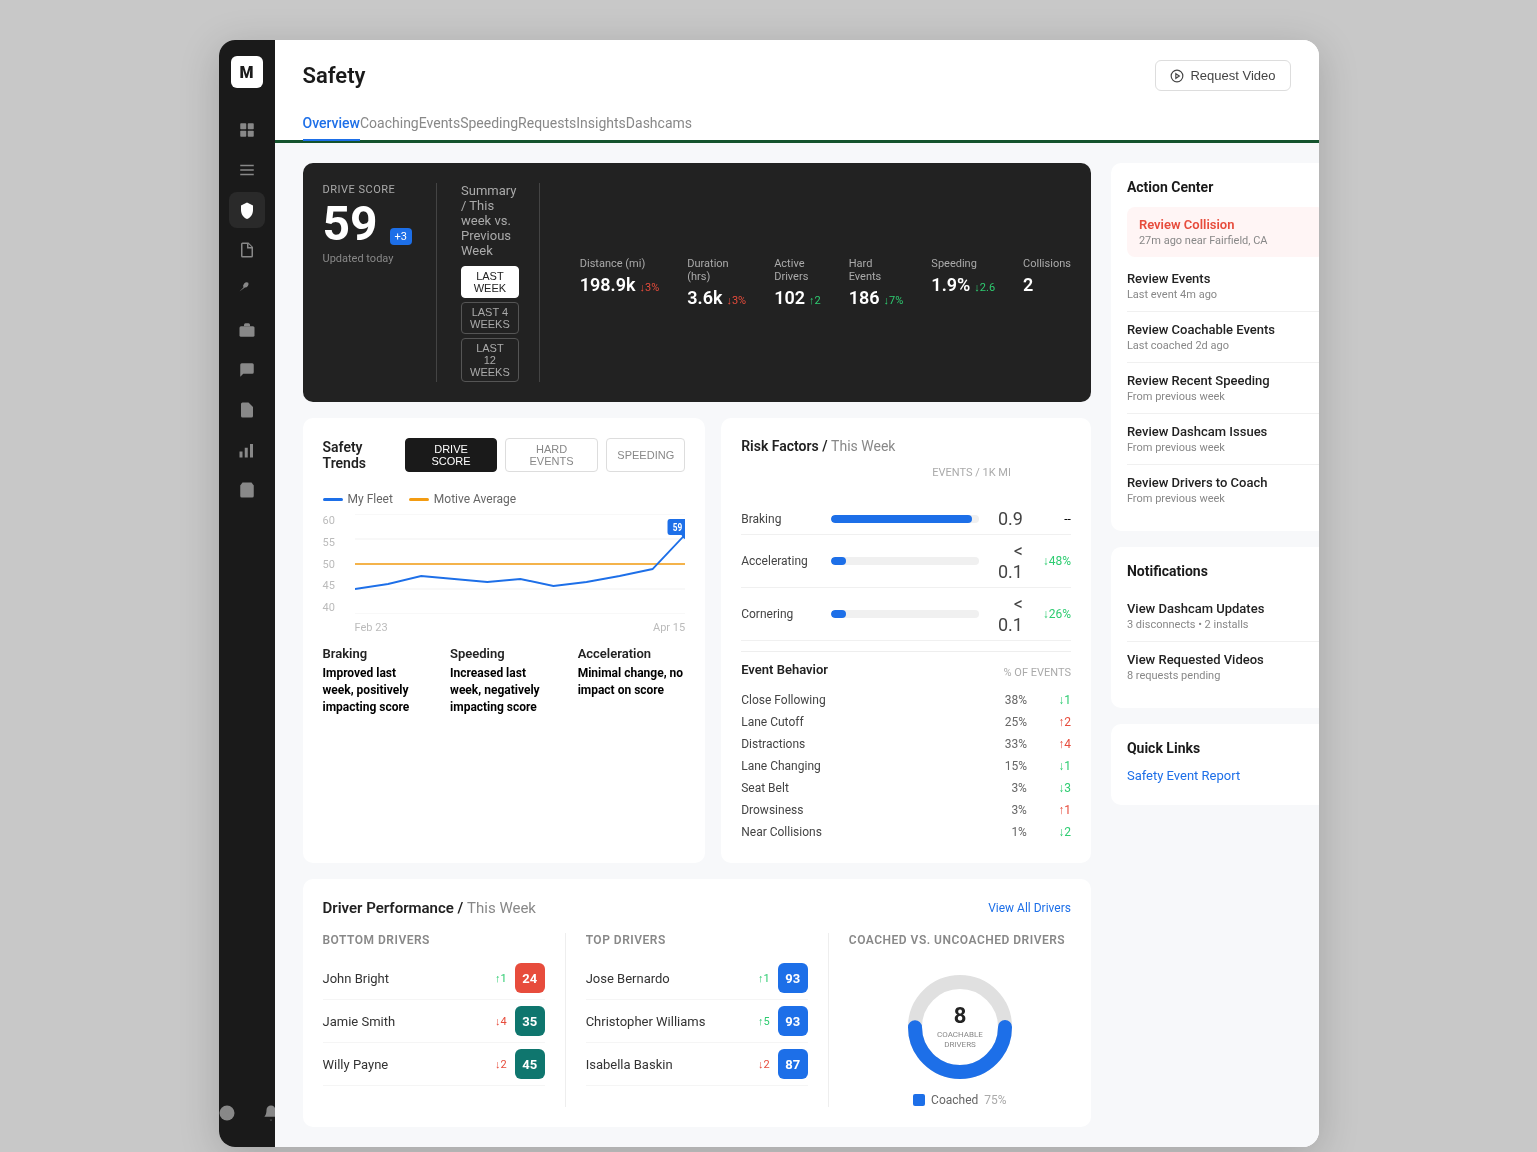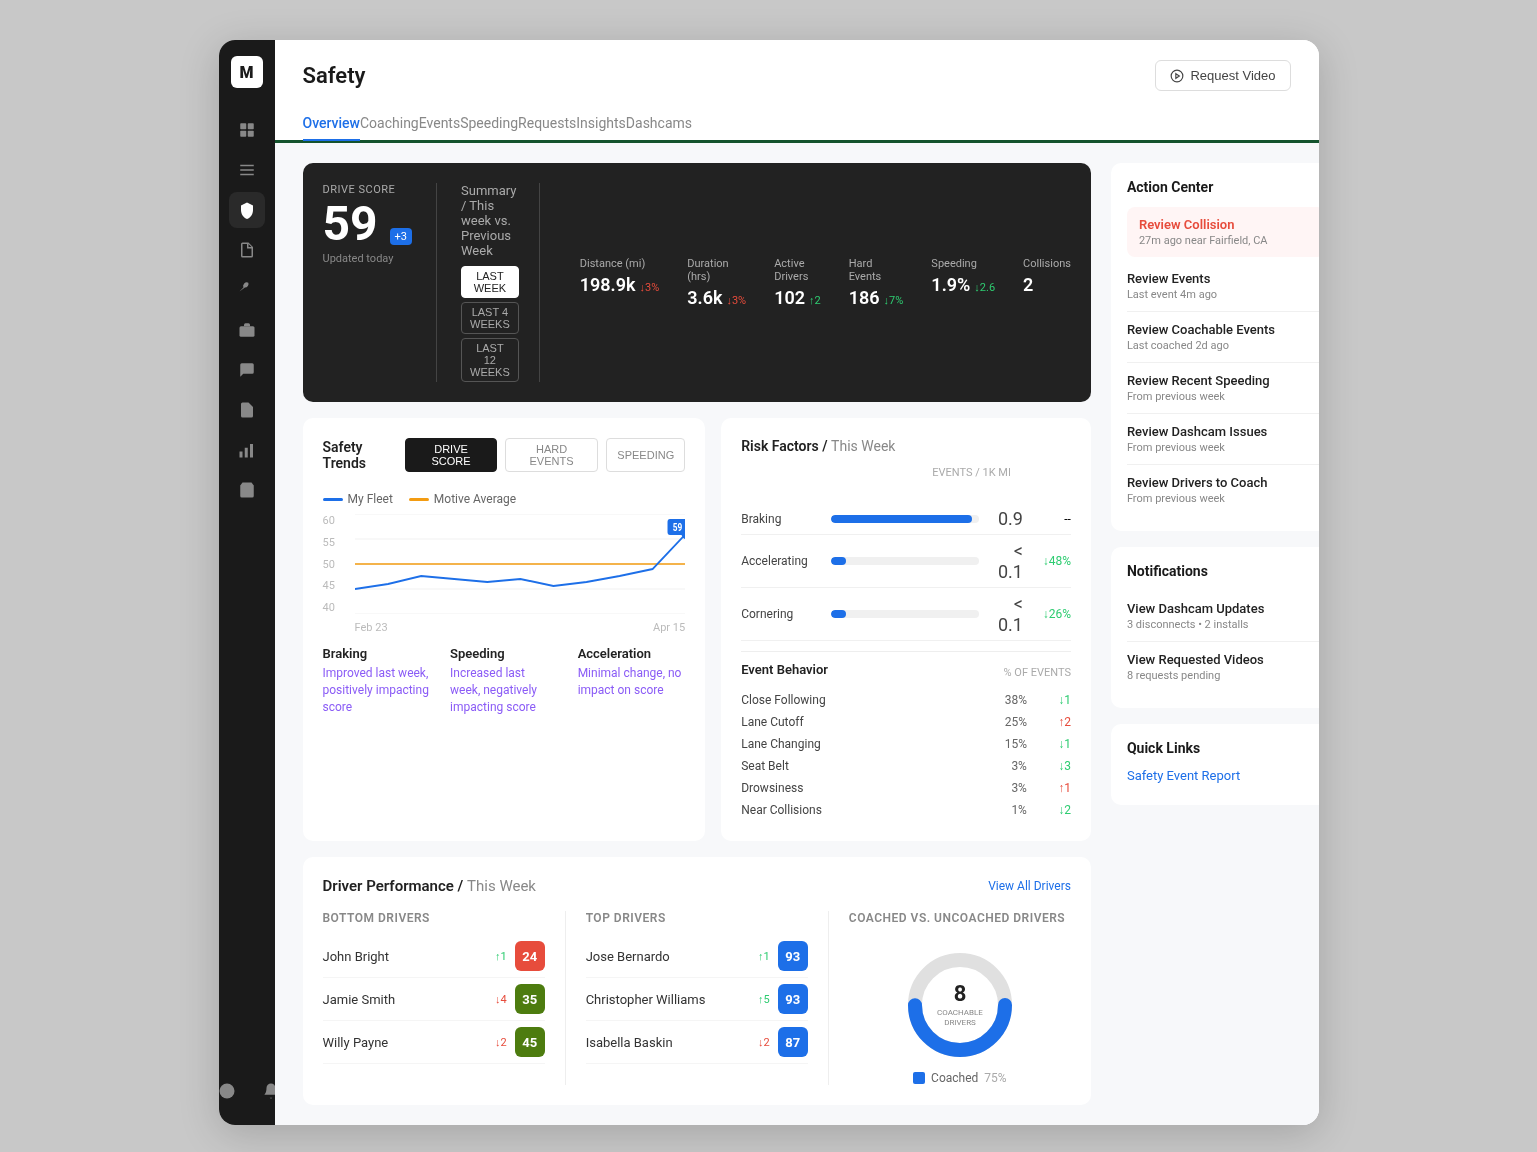--- a/index.html
+++ b/index.html
@@ -331,21 +331,21 @@
     .event-pct { width: 40px; text-align: right; color: #666; }
     .event-change { width: 44px; text-align: right; }
     
     .insights-row {
       display: flex;
       gap: 20px;
       margin-top: 4px;
     }
     .insight-item { flex: 1; }
     .insight-category { font-size: 13px; font-weight: 600; color: #222; margin-bottom: 4px; }
-    .insight-text { font-size: 12px; color: #8b5cf6; line-height: 1.4; }
+    .insight-text { font-size: 12px; color: #000000; line-height: 1.4; font-weight: bold; }
     
     .driver-perf-card { background: #fff; border-radius: 10px; padding: 20px; }
     .driver-header { display: flex; align-items: center; justify-content: space-between; margin-bottom: 16px; }
     .view-all-link { font-size: 12px; color: #1d6fe8; cursor: pointer; }
     .driver-cols { display: flex; gap: 0; }
     .driver-col { flex: 1; padding-right: 20px; }
     .driver-col:last-child { padding-right: 0; border-right: none; }
     .driver-col:not(:last-child) { border-right: 1px solid #eee; padding-right: 20px; margin-right: 20px; }
     .driver-col-title { font-size: 12px; font-weight: 600; color: #888; text-transform: uppercase; margin-bottom: 10px; letter-spacing: 0.5px; }
     .driver-row { display: flex; align-items: center; padding: 6px 0; border-bottom: 1px solid #f5f5f5; gap: 8px; }
@@ -356,21 +356,21 @@
       height: 30px;
       border-radius: 6px;
       display: flex;
       align-items: center;
       justify-content: center;
       font-size: 13px;
       font-weight: 700;
       color: #fff;
     }
     .score-red { background: #e74c3c; }
-    .score-orange { background: #4d7c0f; }
+    .score-orange { background: #0f766e; }
     .score-green { background: #1d6fe8; }
     
     .donut-area {
       display: flex;
       flex-direction: column;
       align-items: center;
       justify-content: center;
       padding-top: 10px;
     }
     
@@ -732,20 +732,25 @@
             <div>
               <div class="event-row">
                 <span class="event-label">Close Following</span>
                 <span class="event-pct">38%</span>
                 <span class="event-change green">↓1</span>
               </div>
               <div class="event-row">
                 <span class="event-label">Lane Cutoff</span>
                 <span class="event-pct">25%</span>
                 <span class="event-change red">↑2</span>
+              </div>
+              <div class="event-row">
+                <span class="event-label">Distractions</span>
+                <span class="event-pct">33%</span>
+                <span class="event-change red">↑4</span>
               </div>
               <div class="event-row">
                 <span class="event-label">Lane Changing</span>
                 <span class="event-pct">15%</span>
                 <span class="event-change green">↓1</span>
               </div>
               <div class="event-row">
                 <span class="event-label">Seat Belt</span>
                 <span class="event-pct">3%</span>
                 <span class="event-change green">↓3</span>

